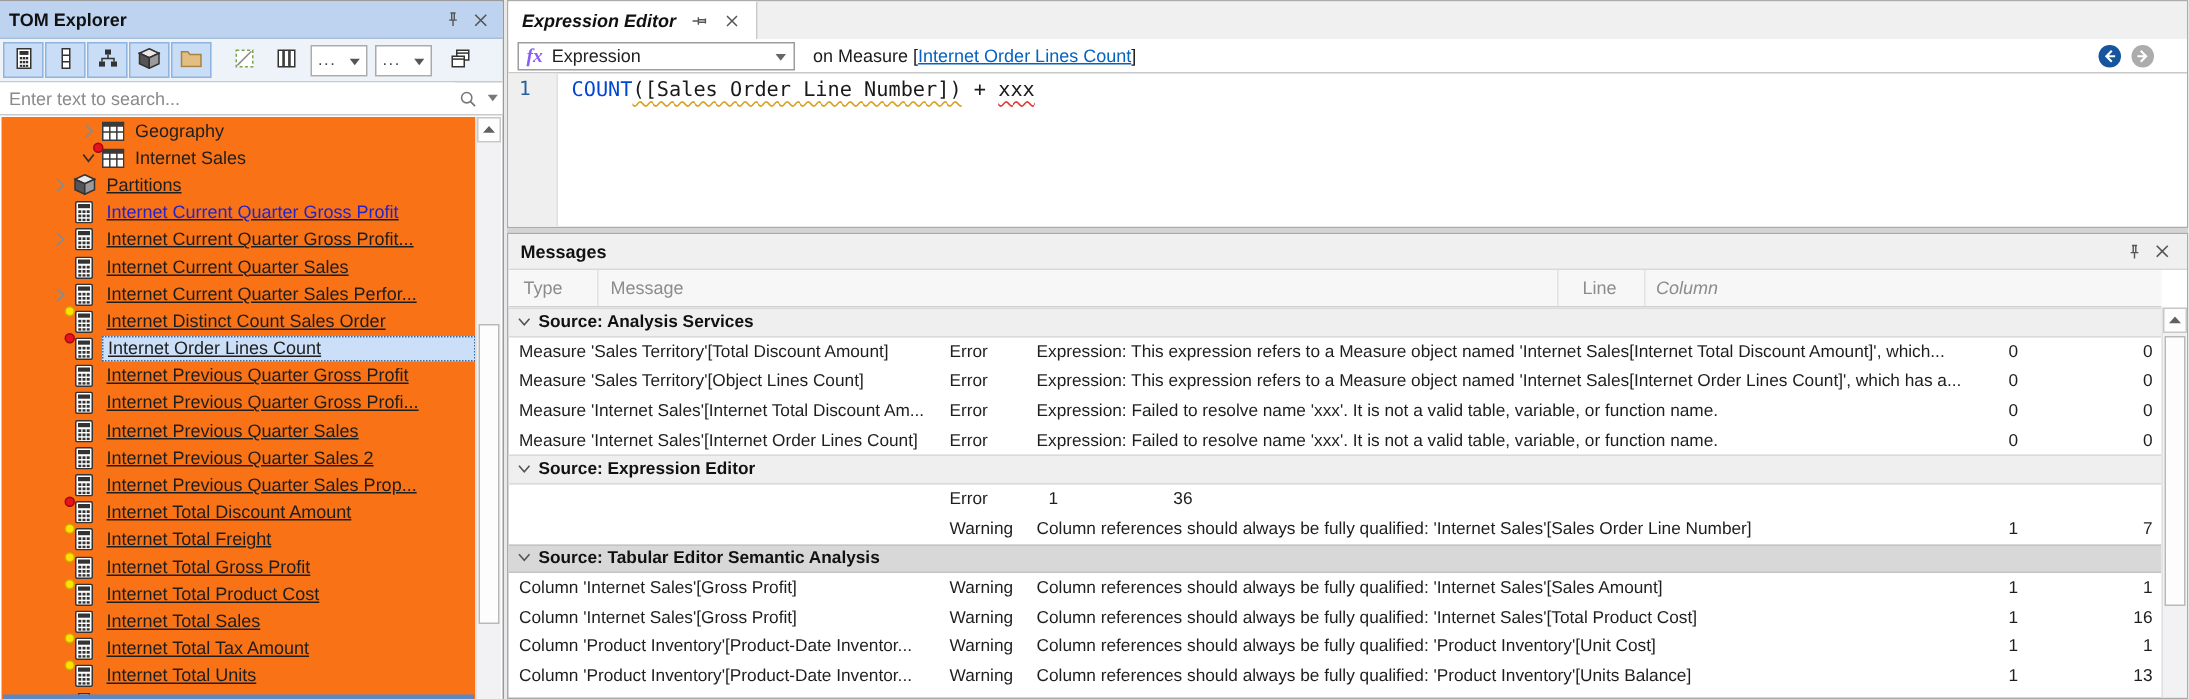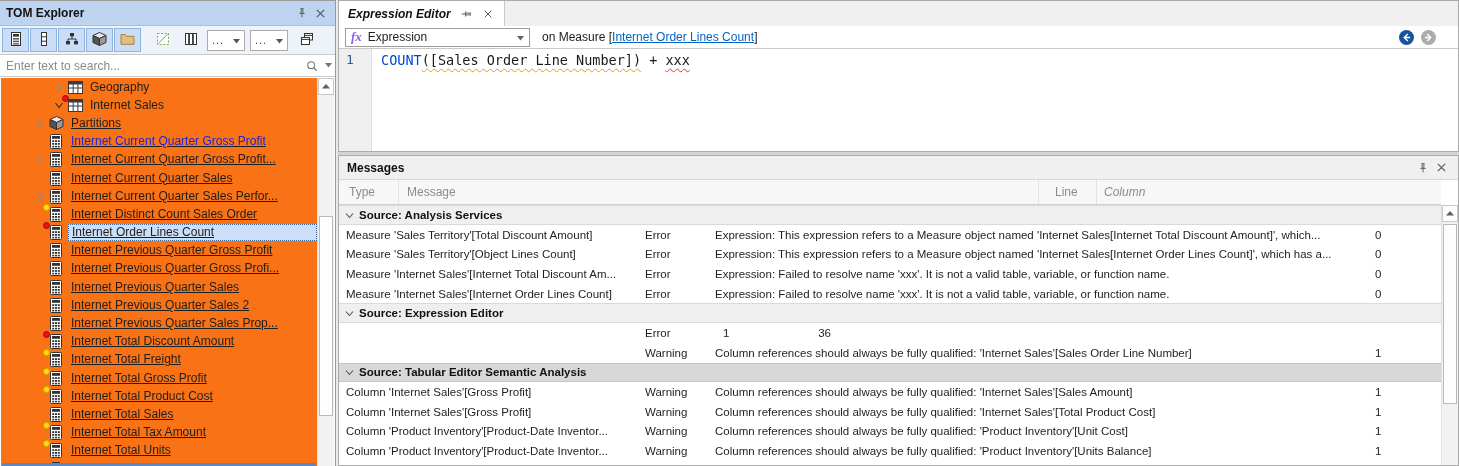--- a/index.html
+++ b/index.html
@@ -72,21 +72,21 @@
   #splitter { position:absolute; left:0; top:152px; right:0; height:3px; background:#D4D4D4; }
 
   
   #messages { position:absolute; left:0; top:155px; right:0; bottom:0; background:#FFFFFF; border:1px solid #ABABAB; }
   #msg-titlebar { position:absolute; left:0; top:0; right:0; height:24px; background:#F0F0F0; display:flex; align-items:center; padding:0 8px; border-bottom:1px solid #D9D9D9; }
   #msg-titlebar .title { font-weight:bold; color:#111; flex:1; }
   #msg-colheader { position:absolute; left:0; top:24px; right:17px; height:25px; background:#F7F7F7; border-bottom:1px solid #D0D0D0; display:flex; color:#8C8C8C; }
   .hcell { display:flex; align-items:center; padding-left:7px; border-right:1px solid #E2E2E2; overflow:hidden; }
   .hc-obj { width:284px; } .hc-type { width:60px; padding-left:10px; } .hc-msg { width:640px; padding-left:8px; } .hc-line { width:58px; padding-left:16px; } .hc-col { width:62px; border-right:none;font-style:italic; }
   #msg-body { position:absolute; left:0; top:49px; right:17px; bottom:0; overflow:hidden; font-size:11.5px; }
-  .msg-row { height:19.7px; display:flex; align-items:center; white-space:nowrap;gap:12px; }
+  .msg-row { height:19.7px; display:flex; align-items:center; white-space:nowrap; }
   .msg-row > div { overflow:hidden; flex:none; }
   .mc-obj { width:284px; padding-left:7px; } .mc-type { width:60px; padding-left:10px; }
   .mc-msg { width:640px; padding-left:8px; } .mc-line { width:58px; padding-left:16px; }
   .mc-col { width:62px; padding-right:8px; text-align:right; }
   .msg-group { height:19.7px; display:flex; align-items:center; gap:5px; padding-left:6px; background:#EFEFEF; border-top:1px solid #DADADA; border-bottom:1px solid #DADADA; font-weight:bold; color:#111; }
   .msg-group.dark { background:#D8D8D8; border-color:#C4C4C4; }
   #msg-scroll { right:0; top:49px; bottom:0; }
 </style>
 </head>
 <body>

